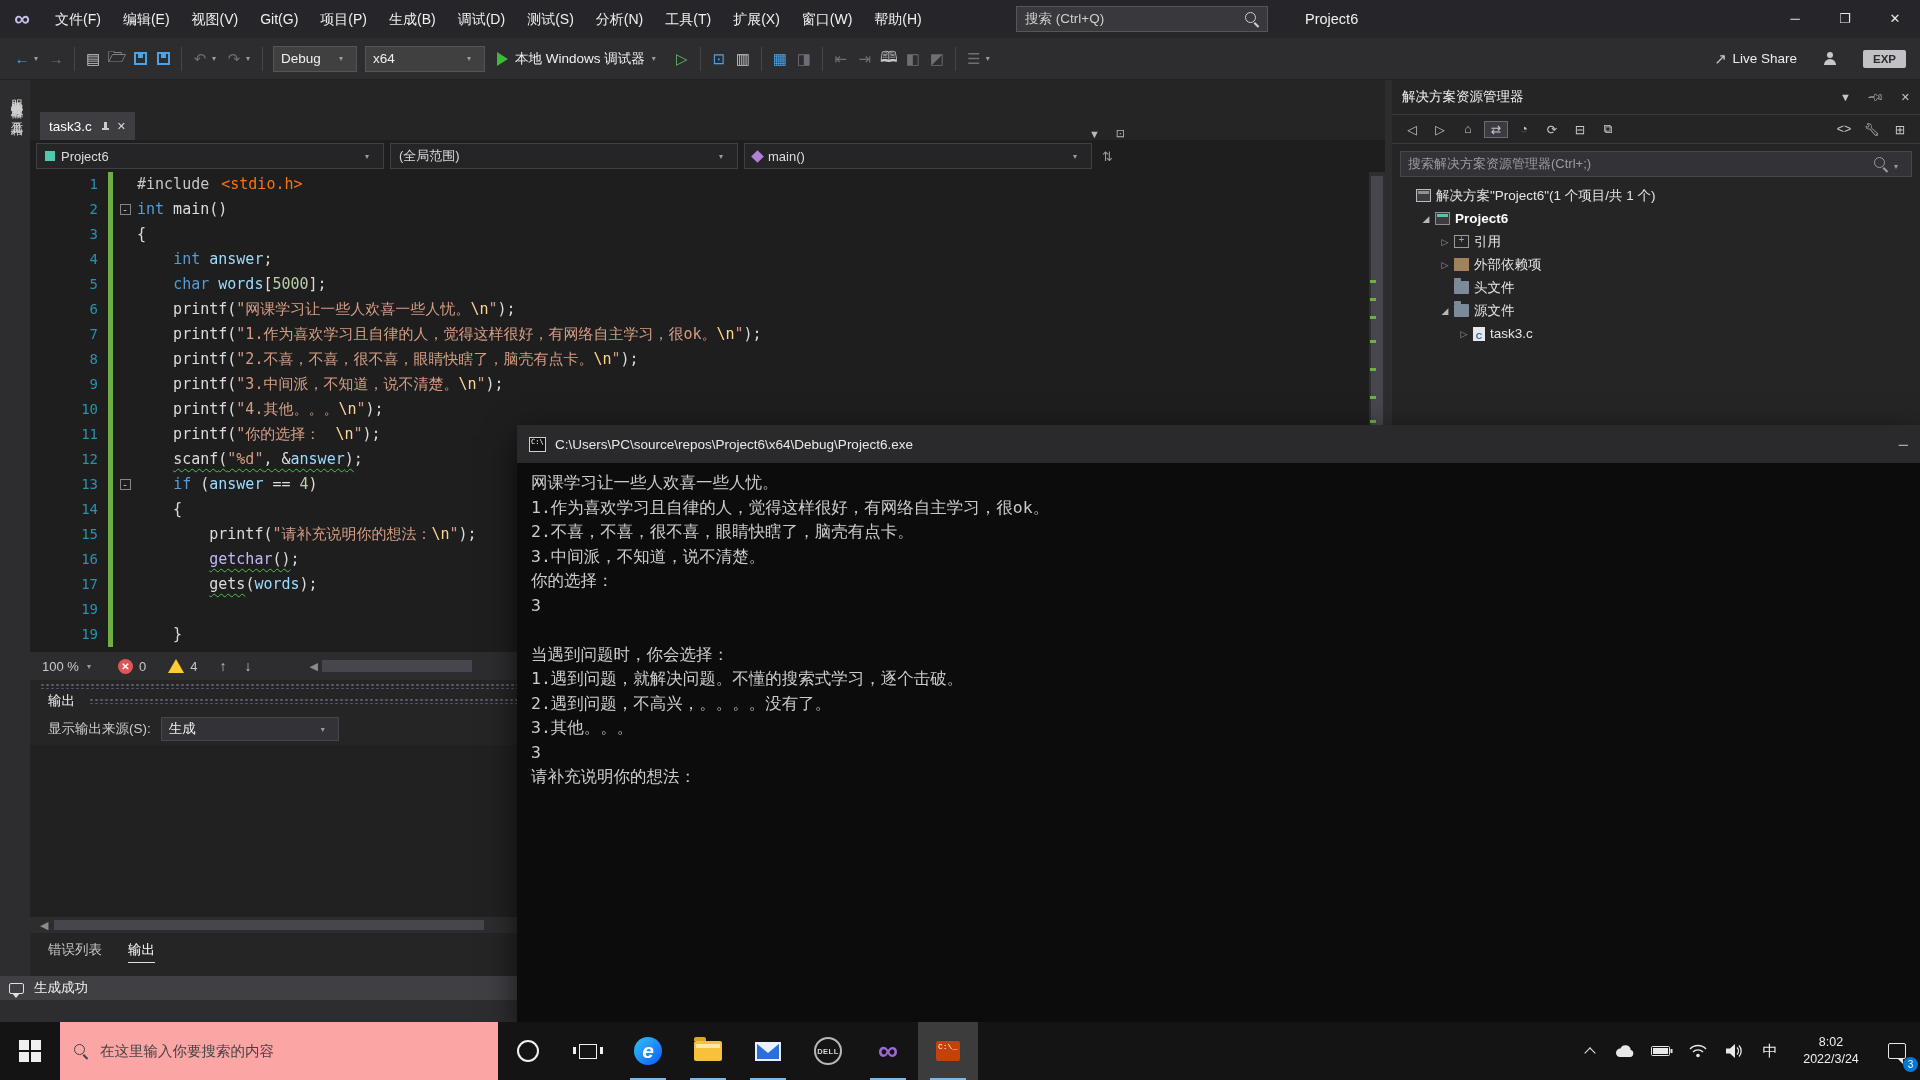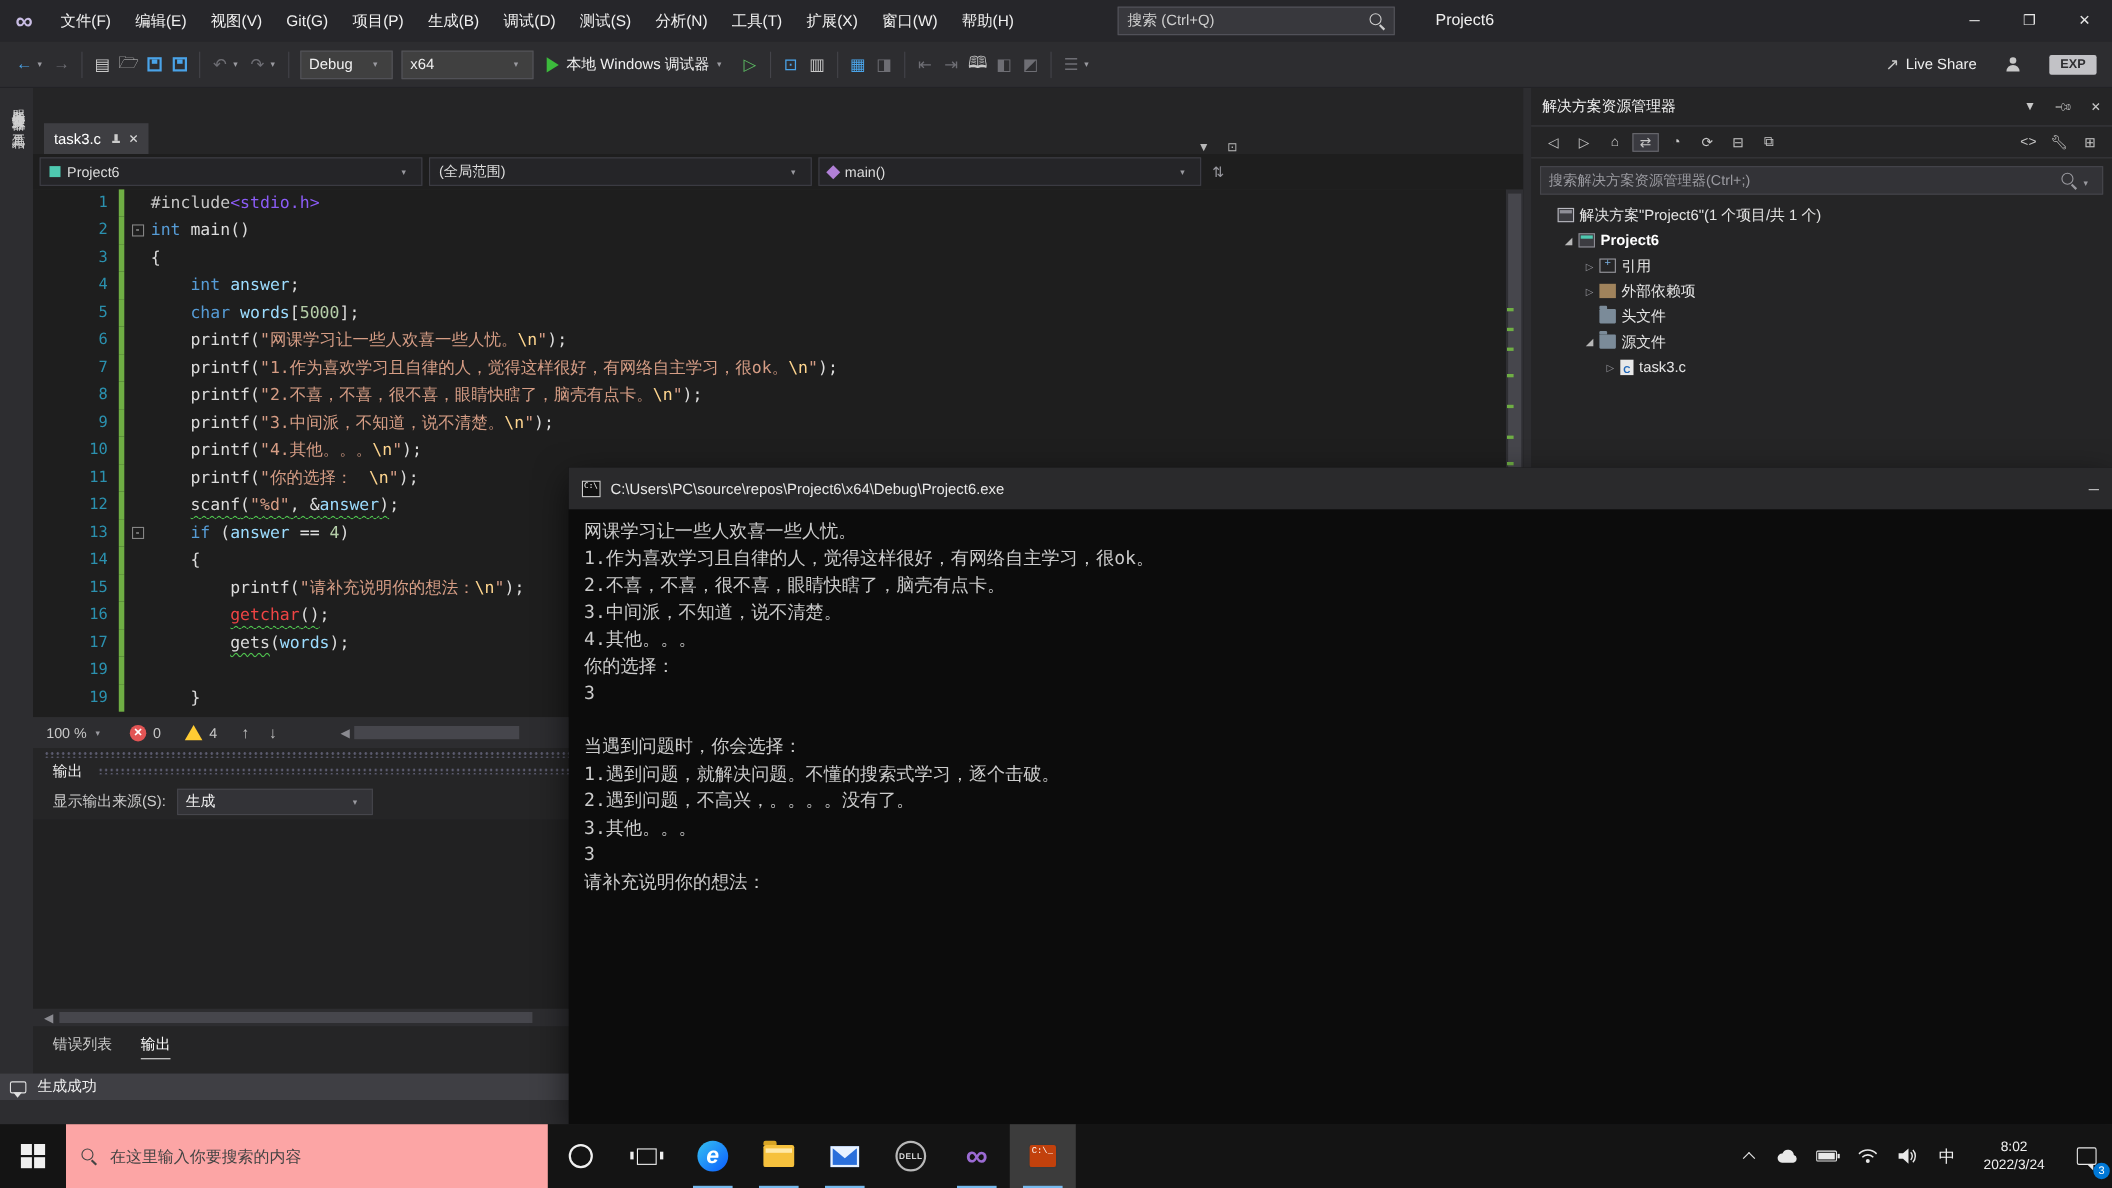--- a/index.html
+++ b/index.html
@@ -306,21 +306,21 @@
     </div>
     <span id="split-ico">⇅</span>
   </div>
 
   <div id="code-area" class="abs">
     <div>
         <div class="code-line">
           <span class="gutter">1</span>
           <span class="chbar on"></span>
           <span class="foldcol"></span>
-          <span class="codetext"><span style="color: rgb(200, 200, 200);">#include</span><span style="color: #8b5cf6;">&lt;stdio.h&gt;</span></span>
+          <span class="codetext"><span style="color: rgb(200, 200, 200);">#include</span><span style="color: #f97316; margin-left: 12px;">&lt;stdio.h&gt;</span></span>
         </div>
         <div class="code-line">
           <span class="gutter">2</span>
           <span class="chbar on"></span>
           <span class="foldcol"><span class="foldbox">-</span></span>
           <span class="codetext"><span style="color: rgb(86, 156, 214);">int</span><span style="color: rgb(220, 220, 220);"> main()</span></span>
         </div>
         <div class="code-line">
           <span class="gutter">3</span>
           <span class="chbar on"></span>
@@ -396,21 +396,21 @@
         <div class="code-line">
           <span class="gutter">15</span>
           <span class="chbar on"></span>
           <span class="foldcol"></span>
           <span class="codetext"><span style="color: rgb(220, 220, 220);">        printf(</span><span style="color: rgb(214, 157, 133);">"请补充说明你的想法：</span><span style="color: rgb(255, 214, 143);">\n</span><span style="color: rgb(214, 157, 133);">"</span><span style="color: rgb(220, 220, 220);">);</span></span>
         </div>
         <div class="code-line">
           <span class="gutter">16</span>
           <span class="chbar on"></span>
           <span class="foldcol"></span>
-          <span class="codetext"><span style="color: rgb(220, 220, 220);">        </span><span class="sq" style="color: #ef4444;">getchar</span><span class="sq" style="color: rgb(220, 220, 220);">()</span><span style="color: rgb(220, 220, 220);">;</span></span>
+          <span class="codetext"><span style="color: rgb(220, 220, 220);">        </span><span class="sq" style="color: #c4b5fd;">getchar</span><span class="sq" style="color: rgb(220, 220, 220);">()</span><span style="color: rgb(220, 220, 220);">;</span></span>
         </div>
         <div class="code-line">
           <span class="gutter">17</span>
           <span class="chbar on"></span>
           <span class="foldcol"></span>
           <span class="codetext"><span style="color: rgb(220, 220, 220);">        </span><span class="sq" style="color: rgb(220, 220, 220);">gets</span><span style="color: rgb(220, 220, 220);">(</span><span style="color: rgb(156, 220, 254);">words</span><span style="color: rgb(220, 220, 220);">);</span></span>
         </div>
         <div class="code-line">
           <span class="gutter">19</span>
           <span class="chbar on"></span>
@@ -558,21 +558,20 @@
     <div id="con-title">
       <span class="conico"></span>
       <span>C:\Users\PC\source\repos\Project6\x64\Debug\Project6.exe</span>
       <span id="con-min">─</span>
     </div>
     <div id="console-body">
         <div class="cline">网课学习让一些人欢喜一些人忧。</div>
         <div class="cline">1.作为喜欢学习且自律的人，觉得这样很好，有网络自主学习，很ok。</div>
         <div class="cline">2.不喜，不喜，很不喜，眼睛快瞎了，脑壳有点卡。</div>
         <div class="cline">3.中间派，不知道，说不清楚。</div>
-        <div class="cline">4.其他。。。</div>
         <div class="cline">你的选择：</div>
         <div class="cline">3</div>
         <div class="cline"></div>
         <div class="cline">当遇到问题时，你会选择：</div>
         <div class="cline">1.遇到问题，就解决问题。不懂的搜索式学习，逐个击破。</div>
         <div class="cline">2.遇到问题，不高兴，。。。。没有了。</div>
         <div class="cline">3.其他。。。</div>
         <div class="cline">3</div>
         <div class="cline">请补充说明你的想法：</div>
       </div>

